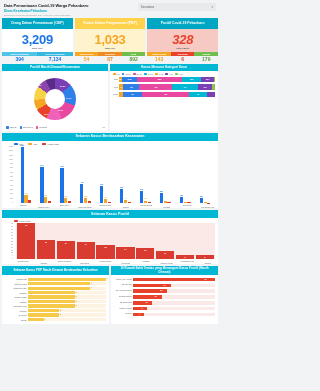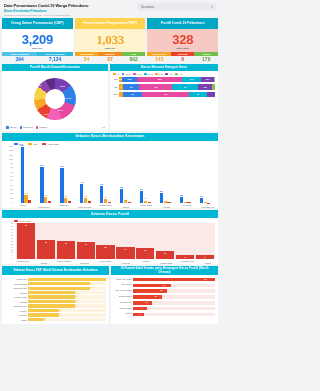--- a/index.html
+++ b/index.html
@@ -37,22 +37,22 @@
   .kpi-num { font-size:13px; font-weight:bold; line-height:1; letter-spacing:-0.3px; }
   .kpi-sub { font-size:2.3px; font-weight:bold; color:#5f6368; margin-top:1px; }
   .kpi-splits { display:flex; height:10px; }
   .kpi-splits > div { flex:1; display:flex; flex-direction:column; }
   .split-lab { height:3.6px; display:flex; align-items:center; justify-content:center;
                font-size:2px; font-weight:bold; color:#fff; }
   .split-val { flex:1; display:flex; align-items:center; justify-content:center;
                font-size:5px; font-weight:bold; }
 
   .c-odp-head{background:#00a7c4;} .c-odp-body{background:#ffffff;} .c-odp-num{color:#1a73e8;}
-  .c-pdp-head{background:#ffd24d;} .c-pdp-body{background:#fff3cd;} .c-pdp-num{color:#f5a623;font-family:Liberation Serif, serif;}
-  .c-pos-head{background:#00a7c4;} .c-pos-body{background:#f7c9c3;} .c-pos-num{color:#e8412c;}
+  .c-pdp-head{background:#ffd24d;} .c-pdp-body{background:#fff3cd;} .c-pdp-num{color:#f5a623;}
+  .c-pos-head{background:#00a7c4;} .c-pos-body{background:#f7c9c3;font-style:italic;} .c-pos-num{color:#e8412c;}
 
   .sp-blue1{background:#4fc3e8;} .sp-blue2{background:#35b8de;}
   .sp-or1{background:#f5a623;} .sp-or2{background:#f08a24;} .sp-gr1{background:#6fbf4e;}
   .sp-rd1{background:#f5a623;} .sp-rd2{background:#e8412c;} .sp-gr2{background:#6fbf4e;}
   .v-blue{color:#1a73e8;} .v-or{color:#f5a623;} .v-or2{color:#f08a24;} .v-gr{color:#5a9e3c;}
   .v-rd{color:#e8412c;} .v-amber{color:#f5a623;}
 
   
   .panel { background:#fff; border-radius:1px; }
   .panel-head {

